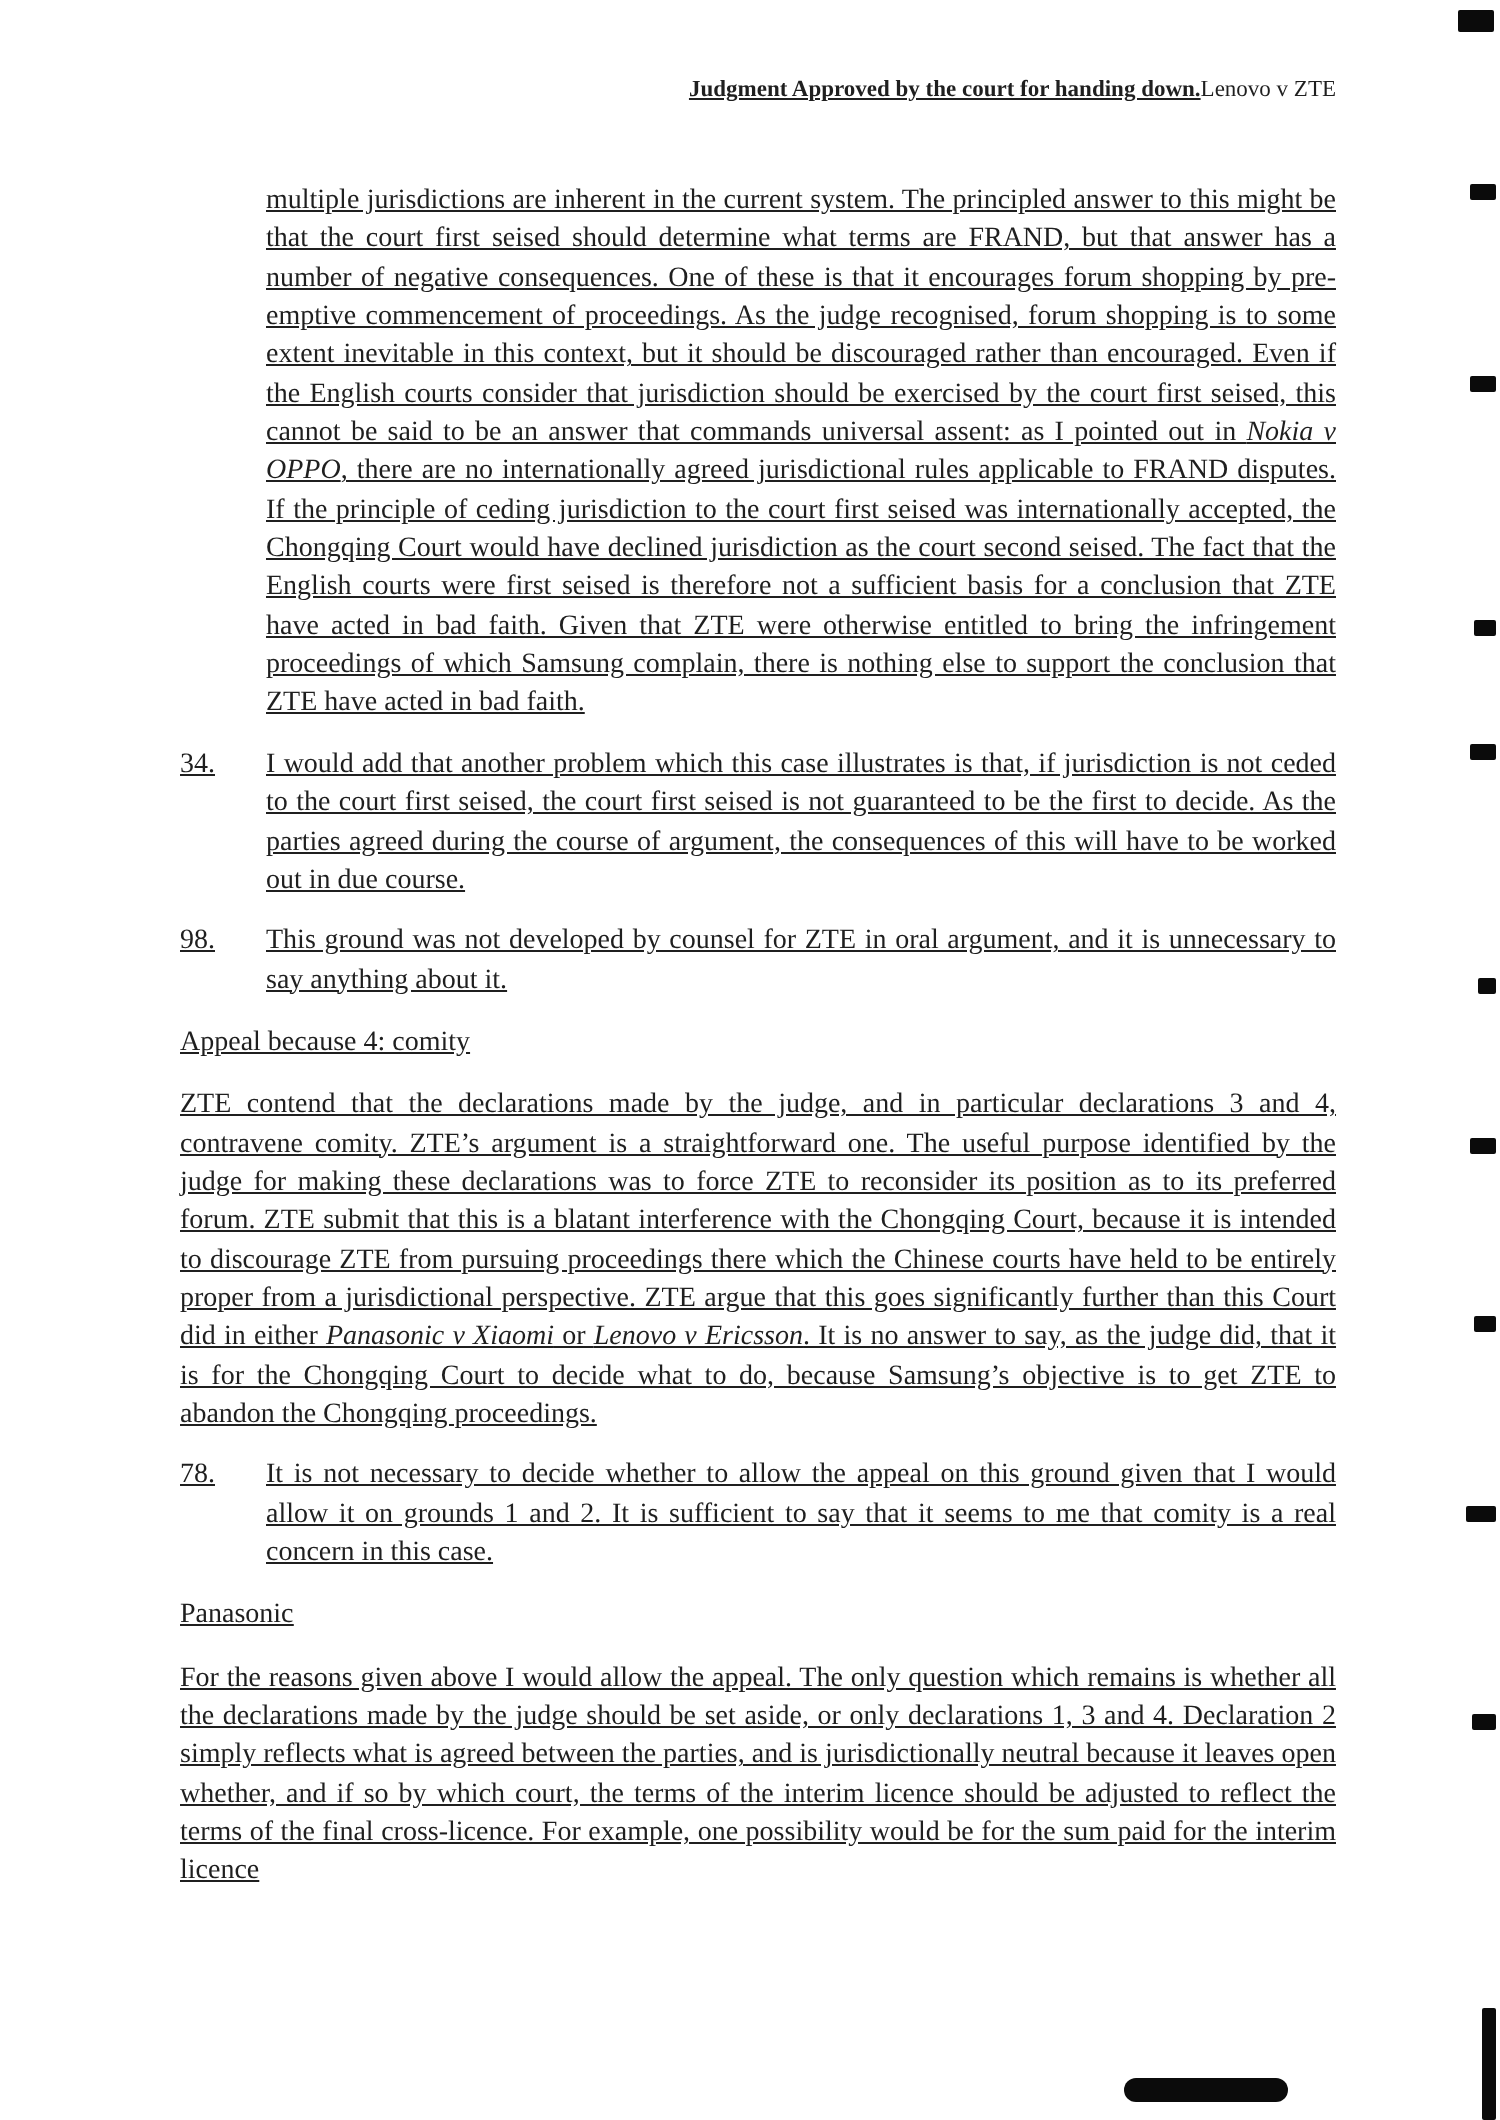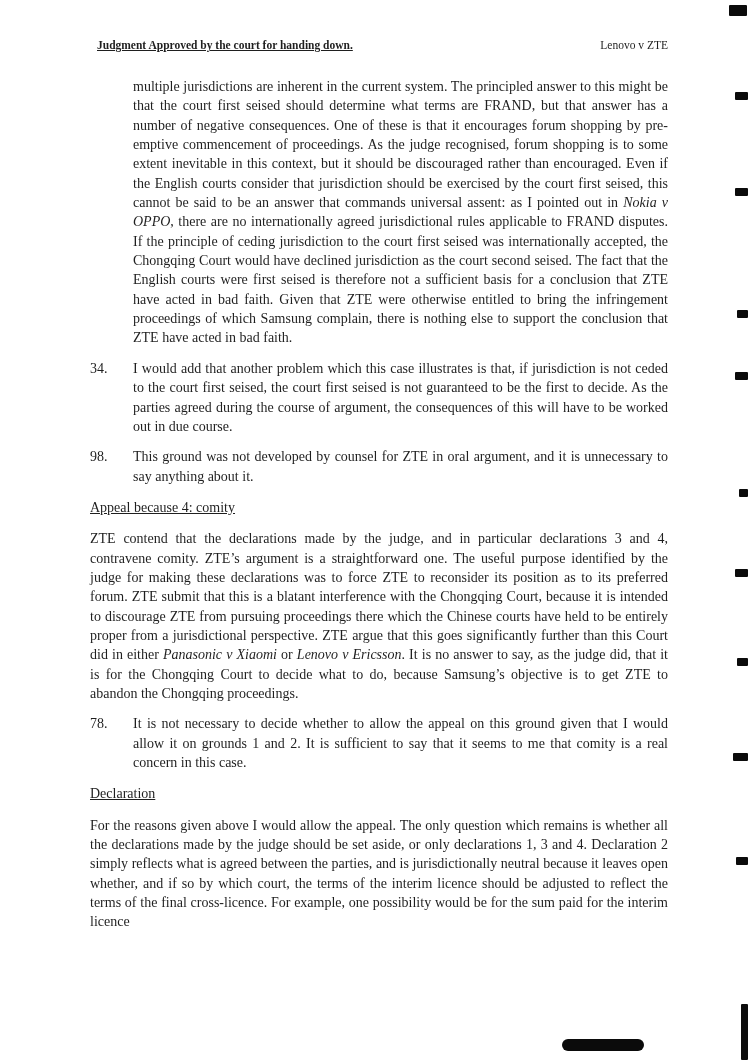--- a/index.html
+++ b/index.html
@@ -11,38 +11,39 @@
     font-family: "Liberation Serif", serif;
     color: #1f1f1f;
     overflow: hidden;
   }
   .running-header {
     position: absolute;
     top: 39px;
     left: 97px;
     width: 571px;
     display: flex;
-    justify-content: space-between;
+    justify-content: flex-end;
     align-items: baseline;
     font-size: 11.5px;
   }
   .running-header .left {
     font-weight: bold;
     text-decoration: underline;
   }
   .running-header .right {
     font-weight: normal;
   }
   .doc-body {
     position: absolute;
-    top: 77px;
+    top: 91px;
     left: 90px;
     width: 578px;
     font-size: 14px;
     line-height: 19.35px;
+    text-decoration: underline;
   }
   .block { margin: 0 0 11px 0; }
   .body-block { display: flex; }
   .para-number {
     flex: 0 0 43px;
     width: 43px;
   }
   .para-text {
     flex: 1;
     text-align: justify;
@@ -81,21 +82,21 @@
         <div class="para-text"><span>This ground was not developed by counsel for ZTE in oral argument, and it is unnecessary to say anything about it.</span></div>
       </div>
       <div class="block heading">Appeal because 4: comity</div>
       <div class="block body-block">
         <div class="para-text"><span>ZTE contend that the declarations made by the judge, and in particular declarations 3 and 4, contravene comity. ZTE’s argument is a straightforward one. The useful purpose identified by the judge for making these declarations was to force ZTE to reconsider its position as to its preferred forum. ZTE submit that this is a blatant interference with the Chongqing Court, because it is intended to discourage ZTE from pursuing proceedings there which the Chinese courts have held to be entirely proper from a jurisdictional perspective. ZTE argue that this goes significantly further than this Court did in either </span><i>Panasonic v Xiaomi</i><span> or </span><i>Lenovo v Ericsson</i><span>. It is no answer to say, as the judge did, that it is for the Chongqing Court to decide what to do, because Samsung’s objective is to get ZTE to abandon the Chongqing proceedings.</span></div>
       </div>
       <div class="block body-block">
         <span class="para-number">78.</span>
         <div class="para-text"><span>It is not necessary to decide whether to allow the appeal on this ground given that I would allow it on grounds 1 and 2. It is sufficient to say that it seems to me that comity is a real concern in this case.</span></div>
       </div>
-      <div class="block heading">Declaration</div>
+      <div class="block heading">Panasonic</div>
       <div class="block body-block">
         <div class="para-text"><span>For the reasons given above I would allow the appeal. The only question which remains is whether all the declarations made by the judge should be set aside, or only declarations 1, 3 and 4. Declaration 2 simply reflects what is agreed between the parties, and is jurisdictionally neutral because it leaves open whether, and if so by which court, the terms of the interim licence should be adjusted to reflect the terms of the final cross-licence. For example, one possibility would be for the sum paid for the interim licence</span></div>
       </div>
     </div>
 
 <div class="scan-mark" style="left: 729px; top: 5px; width: 18px; height: 11px; border-radius: 1px;"></div>
     <div class="scan-mark" style="left: 735px; top: 92px; width: 13px; height: 8px; border-radius: 1px;"></div>
     <div class="scan-mark" style="left: 735px; top: 188px; width: 13px; height: 8px; border-radius: 1px;"></div>
     <div class="scan-mark" style="left: 737px; top: 310px; width: 11px; height: 8px; border-radius: 1px;"></div>
     <div class="scan-mark" style="left: 735px; top: 372px; width: 13px; height: 8px; border-radius: 1px;"></div>

